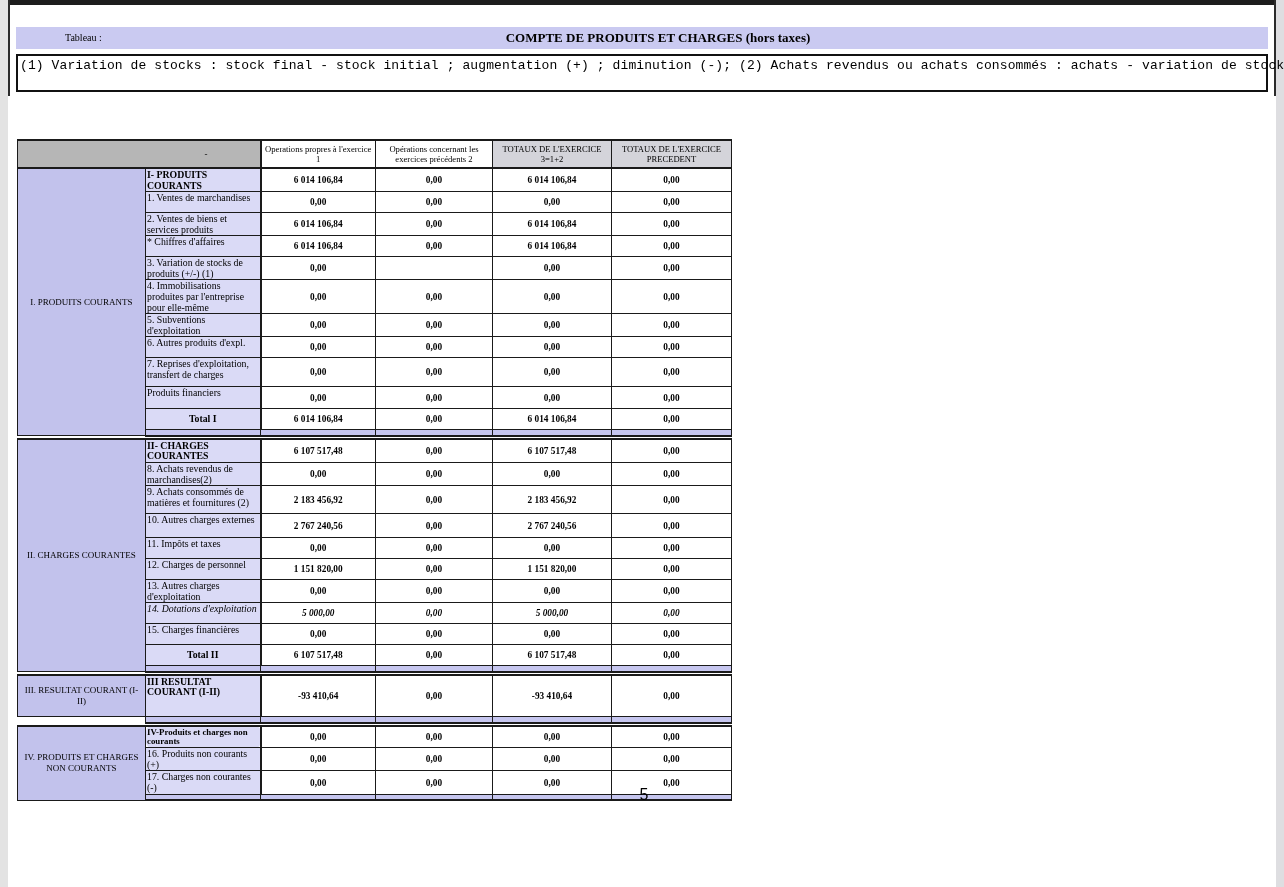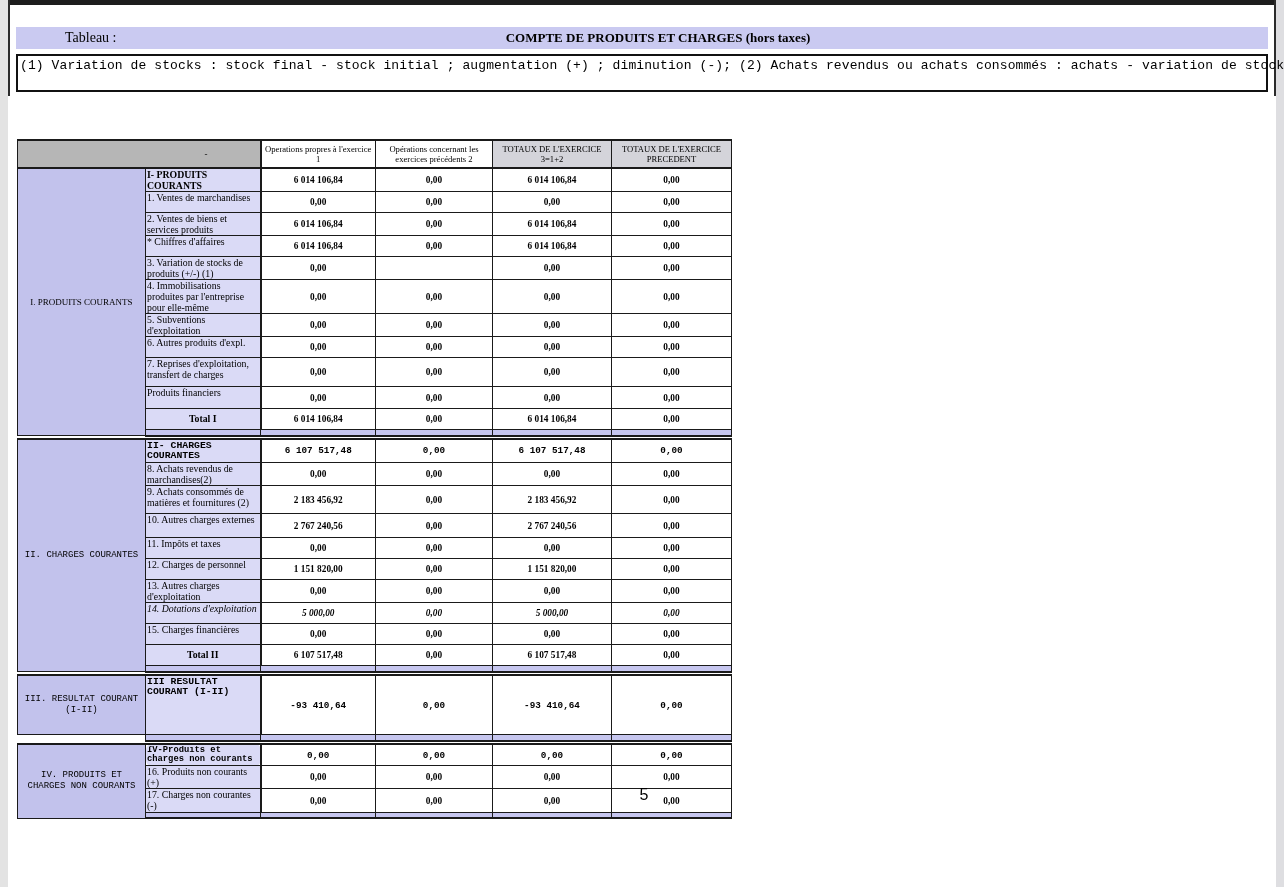--- a/index.html
+++ b/index.html
@@ -10,47 +10,47 @@
   .page{position:relative;width:1284px;height:887px;background:#fff;overflow:hidden;
         font-family:"Liberation Serif","DejaVu Serif",serif;color:#000;}
   
   .edge-l{position:absolute;left:0;top:0;width:8px;height:887px;background:#e3e3e3;}
   .edge-r{position:absolute;left:1276px;top:0;width:8px;height:887px;background:#dedee1;}
   .edge-l-dark{position:absolute;left:8px;top:0;width:2px;height:96px;background:#2b2b2b;}
   .edge-r-dark{position:absolute;left:1274px;top:0;width:2px;height:96px;background:#2b2b2b;}
   .topbar{position:absolute;left:8px;top:0;width:1268px;height:5px;background:#1d1d1d;}
   
   .titlebar{position:absolute;left:16px;top:27px;width:1252px;height:22px;background:var(--bar);}
-  .tableau{position:absolute;left:49px;top:0;height:22px;line-height:22px;font-size:14px;}
+  .tableau{position:absolute;left:49px;top:0;height:22px;line-height:22px;font-size:10px;}
   .doctitle{position:absolute;left:16px;top:0;width:100%;height:22px;line-height:22px;
             text-align:center;font-weight:700;font-size:13px;}
   
   .notebox{position:absolute;left:16px;top:54px;width:1252px;height:38px;box-sizing:border-box;
            border:2px solid #111;background:#fff;}
   .notetext{font-family:"Liberation Mono","DejaVu Sans Mono",monospace;font-size:13px;
             padding:2px 0 0 2px;white-space:nowrap;letter-spacing:0.1px;}
   
   .tablewrap{position:absolute;left:17px;top:139px;}
   table{border-collapse:collapse;table-layout:fixed;width:714px;}
   th,td{border:1px solid var(--bd);padding:0;overflow:hidden;}
   thead th{border-top:2px solid var(--bd);border-bottom:2px solid var(--bd);height:24px;}
   th.corner{background:var(--cornerbg);font-weight:400;font-size:9px;text-align:right;
             padding-right:52px;vertical-align:middle;border-right-width:2px;}
   th.colth{font-weight:400;font-size:8.6px;line-height:1.2;text-align:center;
            vertical-align:middle;padding:1px 2px;background:#fff;}
   th.colth.shaded{background:var(--colshade);}
   td.cat{background:var(--cat);font-size:9px;text-align:center;vertical-align:middle;
-         line-height:1.25;padding:18px 3px;margin-top:24px;}
+         line-height:1.25;padding:9px 3px;margin-top:24px;}
   td.lbl{background:var(--lbl);font-size:9.8px;vertical-align:top;line-height:1.08;
          padding:1px 1px 0 1px;border-right-width:2px;}
   td.lbl.bold{font-weight:700;}
   td.lbl.bold-small{font-weight:700;font-size:8.8px;border-radius:6px;}
   td.lbl.total{font-weight:700;text-align:center;vertical-align:middle;padding:0;}
   td.val{background:#fff;font-weight:700;font-size:9.3px;text-align:center;vertical-align:middle;}
-  tr.bs td{border-top-width:2px;font-family:Liberation Mono, monospace;}
+  tr.bs td{border-top-width:2px;}
   td.band{background:var(--band);border-bottom-width:2px;}
   td.bandlead{background:#fff;border-left-color:transparent;border-bottom-color:transparent;}
   tr.gap td{border:none;background:transparent;}
   
   .pagenum{position:absolute;left:594px;top:786px;width:100px;text-align:center;
            font-size:16px;font-family:"Liberation Sans","DejaVu Sans",sans-serif;}
 </style>
 </head>
 <body>
 

